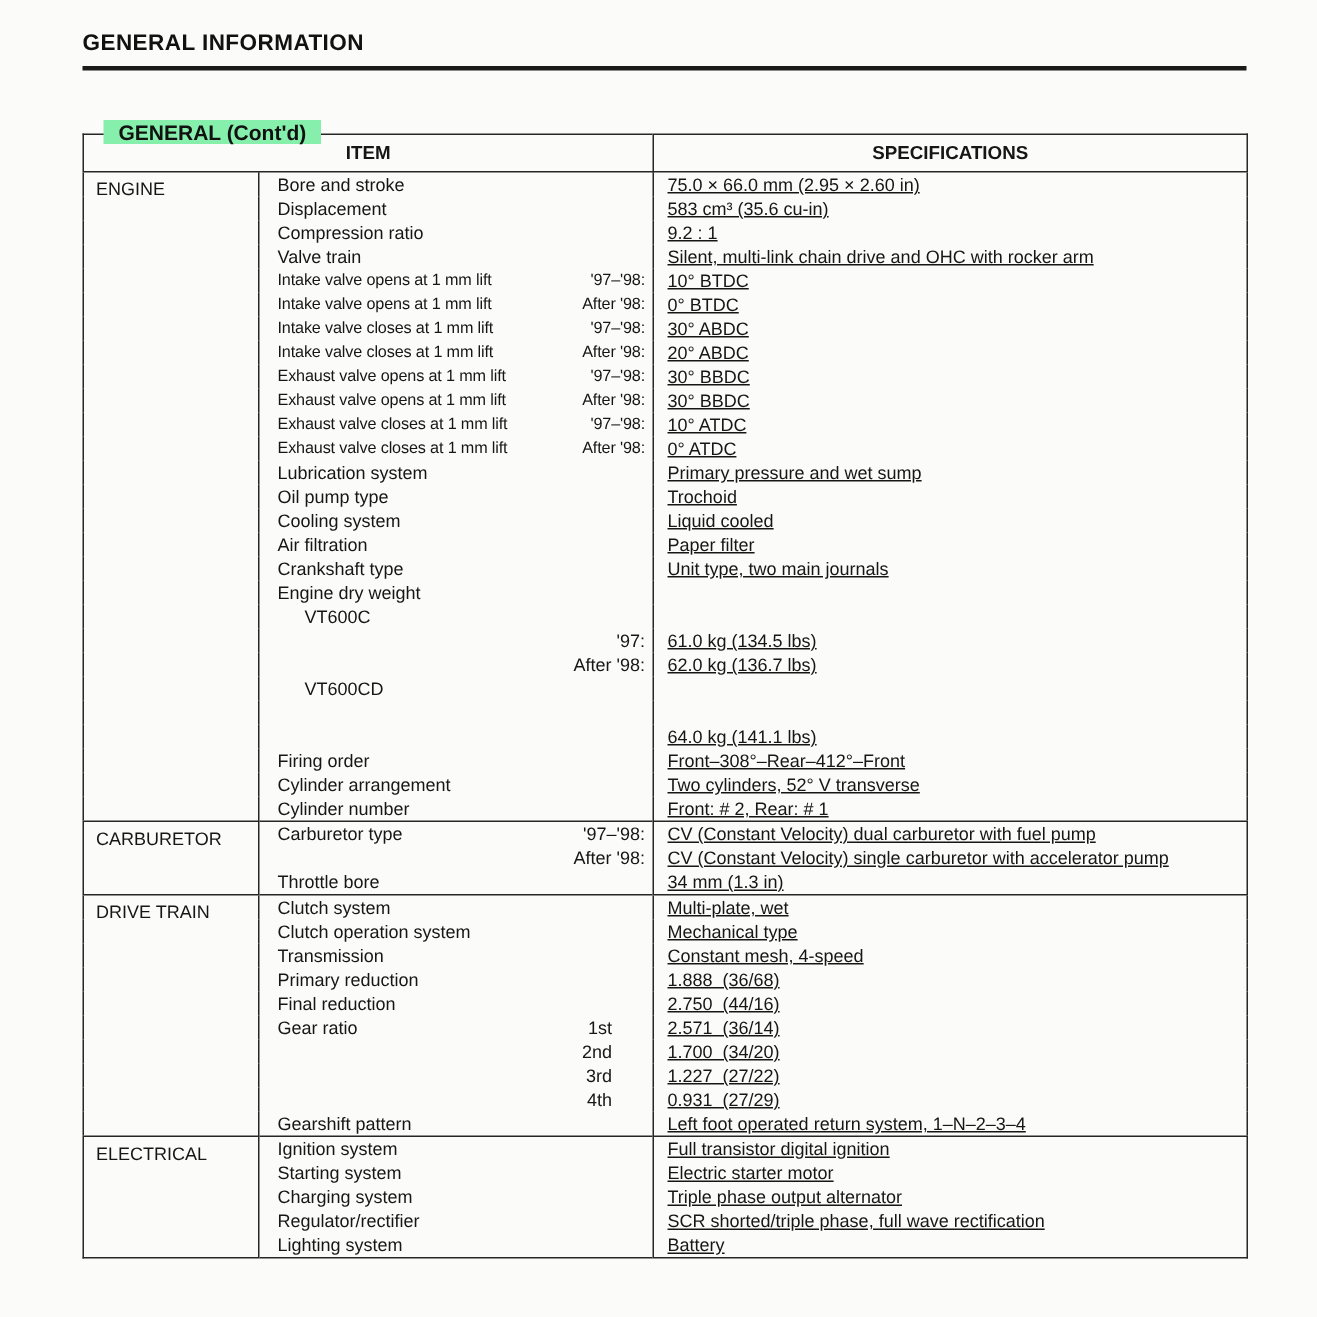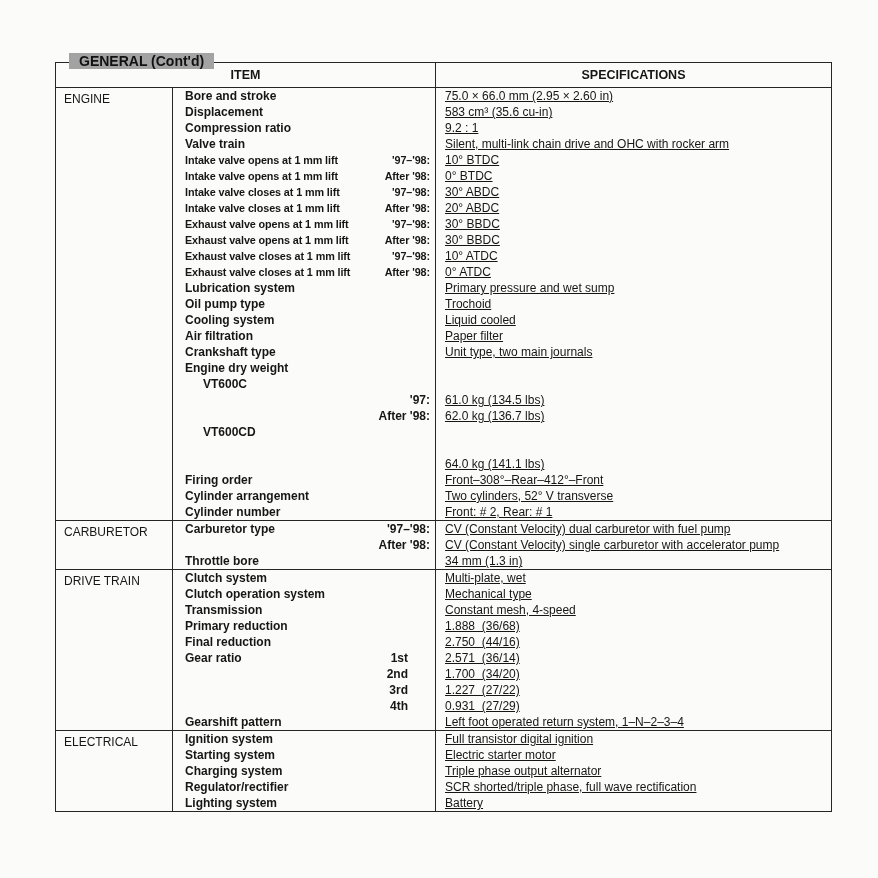--- a/index.html
+++ b/index.html
@@ -26,21 +26,21 @@
     background:#1b1b1b;
   }
   .table-wrap{
     position:relative;
     margin-top:42px;
   }
   .table-title{
     position:absolute;
     top:-9px;
     left:14px;
-    background:#a3a3a3;
+    background:#86efac;
     padding:0 10px;
     font-size:14px;
     font-weight:bold;
     color:#111;
     z-index:2;
   }
   table.spec-table{
     width:776px;
     border-collapse:collapse;
     table-layout:fixed;
@@ -83,37 +83,40 @@
   }
   tr.section-start td{
     border-top:1.4px solid #262626;
     margin-top:16px;
   }
   .item-line{
     display:flex;
     justify-content:space-between;
     align-items:flex-end;
     padding:0 5px 0 12px;
-    font-weight:bold;
   }
   .item-line.indent{ padding-left:30px; }
   .item-line .item-label{ white-space:pre; }
   .item-line .qual{ white-space:pre; }
   .item-line .qual.mid{ margin-right:22px;margin-left:23px; }
   td.col-item.condensed .item-label,
   td.col-item.condensed .qual{
     font-size:10.8px;
     letter-spacing:-0.1px;
   }
 </style>
 </head>
 <body>
 
 <div class="content">
 
+  <header>
+    <h1 class="page-title">GENERAL INFORMATION</h1>
+    <div class="header-rule"></div>
+  </header>
 
   <div class="table-wrap">
     <div class="table-title">GENERAL (Cont'd)</div>
 
     <table class="spec-table">
       <colgroup>
         <col style="width:117px">
         <col style="width:263px">
         <col style="width:396px">
       </colgroup>

